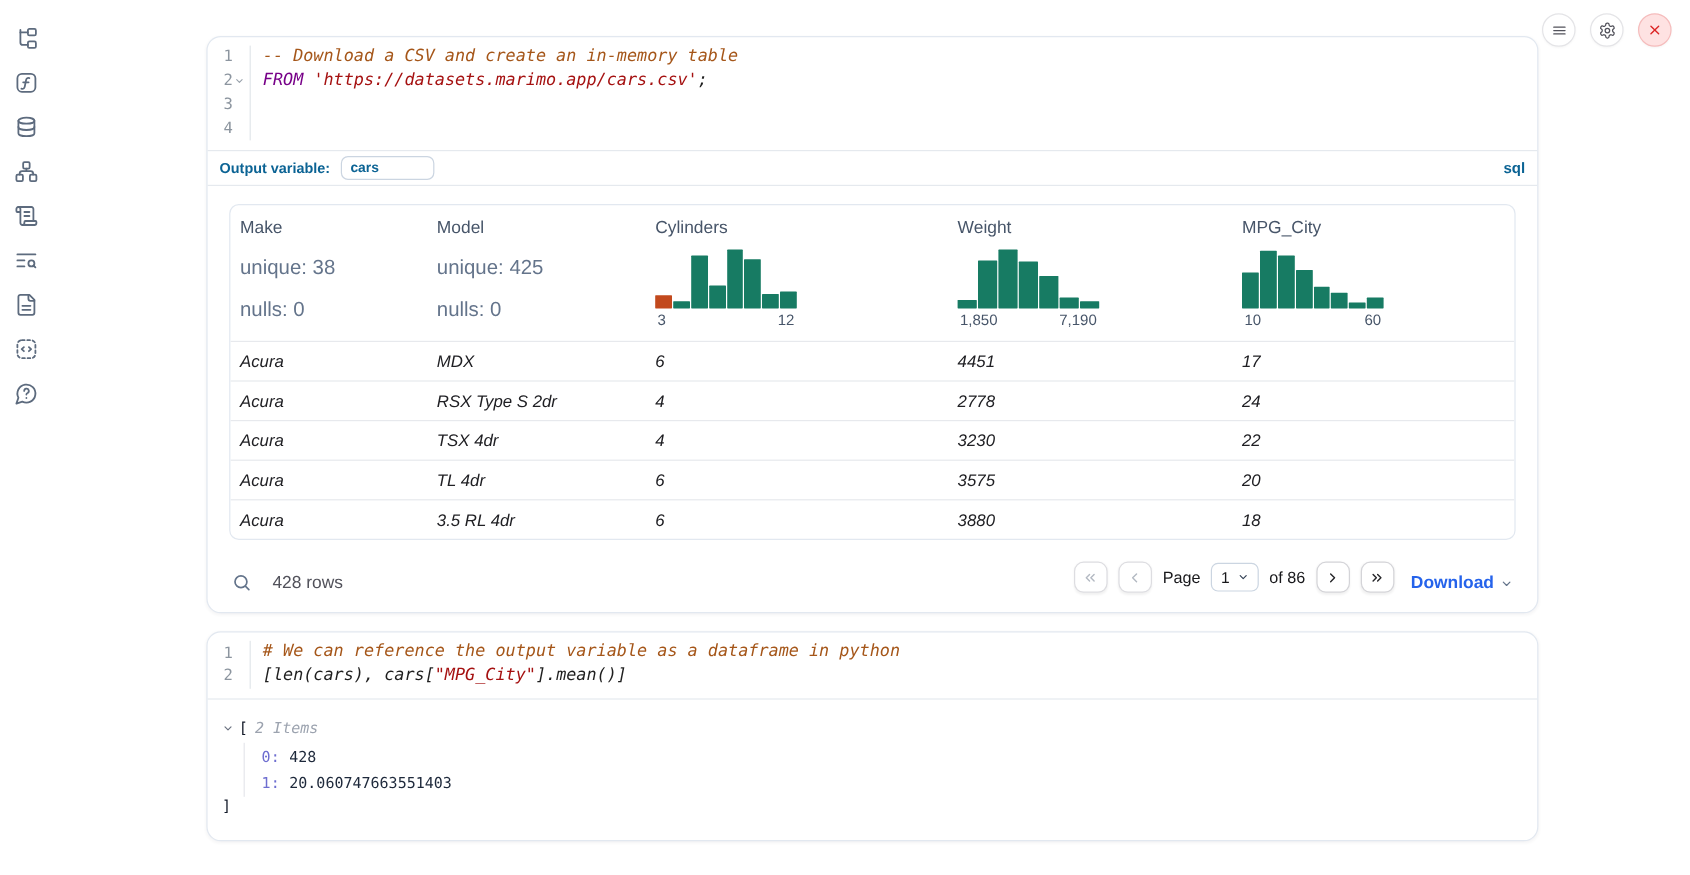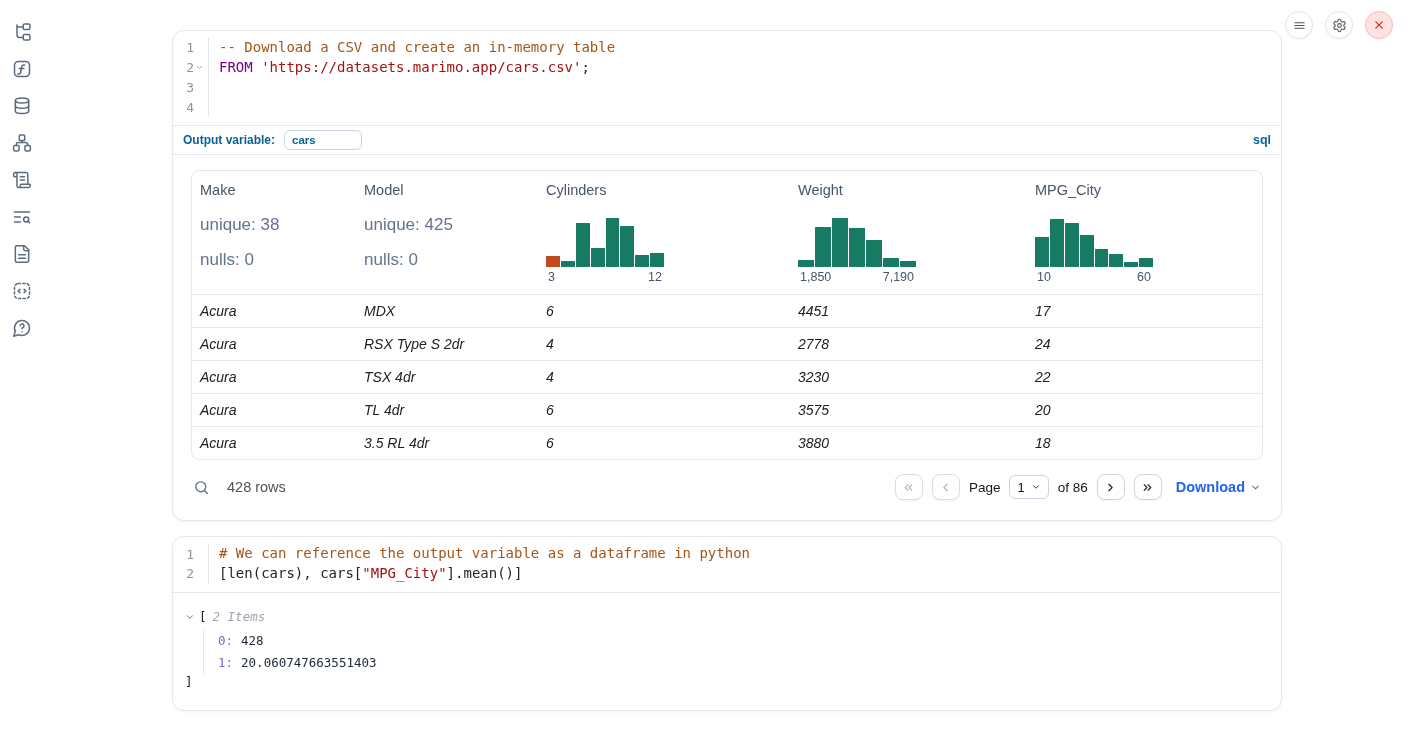--- a/index.html
+++ b/index.html
@@ -31,53 +31,53 @@
     box-shadow:0 1px 3px rgba(15,23,42,.05); }
 
   
   .code-area { display:flex; padding:7px 0 8px;
     font-family:"DejaVu Sans Mono","Liberation Mono",monospace; font-size:14px; }
   .gutter { flex:0 0 36px; display:flex; flex-direction:column;
     color:#8c959f; font-size:13px; border-right:1px solid #e2e6ea; padding-right:3px; }
   .ln { display:flex; align-items:center; justify-content:flex-end; height:19.8px; }
   .ln .fold { width:11px; height:11px; color:#98a1ab; display:flex; align-items:center; justify-content:center; }
   .code-col { padding-left:10px; display:flex; flex-direction:column; }
-  .code-line { height:19.8px; white-space:pre; line-height:19.8px; }
+  .code-line { height:19.8px; white-space:pre; line-height:19.8px;font-style:italic; }
   .tok-comment { color:#a55619; }
   .tok-keyword { color:#770088; }
   .tok-keyword-alt { color:#5b51d0; }
   .tok-string { color:#a51111; }
   .tok-plain { color:#1f1f1f; }
 
   
   .outvar-row { display:flex; align-items:center; gap:9px; height:30px;
     border-top:1px solid #e5e9ee; border-bottom:1px solid #e5e9ee; padding:0 10px; }
   .outvar-label { font-size:12px; font-weight:700; color:#0b6394; }
   .outvar-input { width:78px; height:20px; border:1px solid #cbd5e1; border-radius:6px;
     font-family:"Liberation Sans",sans-serif; font-size:11.5px; font-weight:700;
     color:#0b6394; padding:0 7px; outline:none; }
   .lang-badge { margin-left:auto; font-size:12.5px; font-weight:700; color:#0b6394; }
 
   
   .cell-output { padding:15px 18px 16px; }
   .data-table { border:1px solid #e2e8f0; border-radius:8px; overflow:hidden; }
   .t-grid { display:grid; grid-template-columns:164px 182px 252px 237px 1fr; }
   .th { padding:11px 8px 10px; }
-  .th-title { font-size:14.5px; color:#475569; margin-bottom:17px; }
+  .th-title { font-size:14.5px; color:#475569; margin-bottom:7px; }
   .th-stat { font-size:17px; color:#64748b; margin-top:15px; }
   .hist { margin-top:5px; width:118px; }
   .bars { display:flex; align-items:flex-end; gap:1px; height:52px; }
   .bar { flex:1; border-radius:0.5px; }
   .axis { display:flex; justify-content:space-between; font-size:12.5px; color:#475569;
     margin-top:3px; padding:0 2px; }
   .tr { border-top:1px solid #e7e9ed; height:33px; align-items:center;font-style:italic; }
   .td { padding:0 8px; font-size:14px; color:#202024; }
 
   
-  .table-footer { display:flex; align-items:center; margin-top:10px; height:34px; padding:0 2px; }
+  .table-footer { display:flex; align-items:flex-end; margin-top:10px; height:34px; padding:0 2px; }
   .search-btn { color:#64748b; margin-right:17px; background:none; border:none; padding:0; cursor:pointer; }
   .rows-count { font-size:14.5px; color:#52525b; }
   .pager { margin-left:auto; display:flex; align-items:center; gap:9px; }
   .page-btn { width:28px; height:26px; border:1px solid #d4d4d8; border-radius:8px; background:#fff;
     display:flex; align-items:center; justify-content:center; box-shadow:0 1px 2px rgba(0,0,0,.06);
     color:#27272a; padding:0; cursor:pointer; }
   .page-btn.disabled { color:#b3b9c2; border-color:#dddde1; }
   .page-label { font-size:13.5px; color:#18181b; font-weight:500; }
   .page-select { display:flex; align-items:center; gap:6px; border:1px solid #cbd5e1; border-radius:6px;
     height:24px; padding:0 7px; font-size:13px; color:#18181b; cursor:pointer; background:#fff; }

